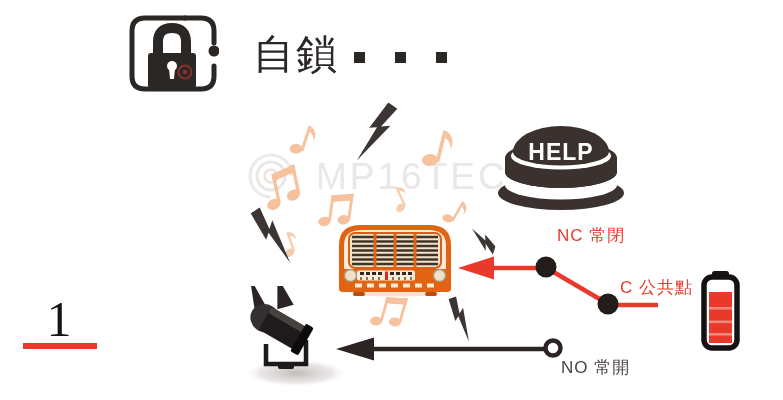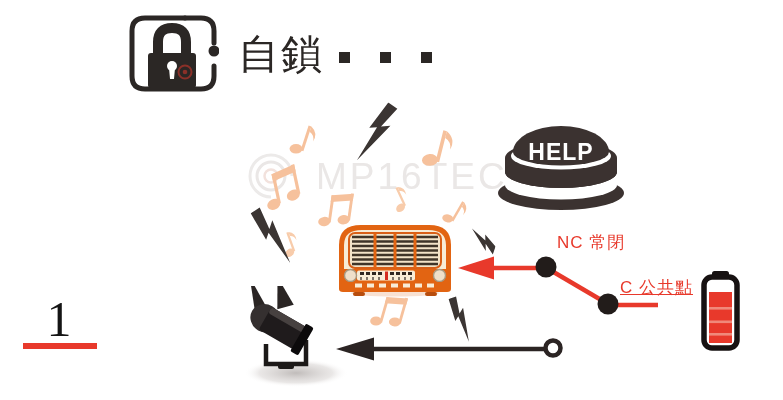--- a/index.html
+++ b/index.html
@@ -4,32 +4,32 @@
 <style>
   html,body{margin:0;padding:0;background:#fff;}
   #canvas{
     position:relative;width:783px;height:400px;background:#fff;overflow:hidden;
     font-family:"Liberation Sans","DejaVu Sans",sans-serif;
   }
   .abs{position:absolute;}
 
   
   #title-row{left:238px;top:26px;height:56px;display:flex;align-items:center;color:#2b2725;}
-  .title-part{font-size:41px;font-weight:400;letter-spacing:2px;line-height:1;}
+  .title-part{font-size:41px;font-weight:400;letter-spacing:2px;line-height:1;margin-left:15px;}
   .sq{width:11px;height:11px;background:#2b2725;display:inline-block;margin:6px 15px 0 15px;}
 
   
   #wm-text{left:316px;top:156px;font-size:37px;letter-spacing:3px;color:#eae7e6;font-weight:400;}
 
   
   .lbl{font-size:17px;letter-spacing:1px;white-space:nowrap;}
   .lbl-red{color:#e8392b;}
   .lbl-dark{color:#4a4442;}
-  #nc-label{left:557px;top:231px;}
-  #c-label{left:620px;top:276px;text-decoration:underline;}
+  #nc-label{left:557px;top:224px;}
+  #c-label{left:620px;top:276px;}
   #no-label{left:561px;top:356px;}
 
   
   #step-num{left:38px;top:294px;width:42px;text-align:center;font-family:"Liberation Serif","DejaVu Serif",serif;
             font-size:50px;color:#141414;line-height:1;}
   #step-bar{left:23px;top:343px;width:74px;height:6px;background:#e8392b;}
 
   svg{display:block;}
 </style>
 </head>
@@ -246,17 +246,18 @@
     <line x1="608" y1="305" x2="658" y2="305" stroke="#e8392b" stroke-width="4.5"></line>
     <circle cx="546" cy="267" r="10.5" fill="#221c1a"></circle>
     <circle cx="608" cy="304" r="10.5" fill="#221c1a"></circle>
     <line x1="370" y1="349" x2="544" y2="349" stroke="#2b2423" stroke-width="4.5"></line>
     <polygon points="336,349 374,337.5 374,360.5" fill="#2b2423"></polygon>
     <circle cx="553" cy="348" r="7.5" fill="#ffffff" stroke="#2b2423" stroke-width="4.5"></circle>
   </svg>
 
   <div class="abs lbl lbl-red" id="nc-label">NC 常閉</div>
   <div class="abs lbl lbl-red" id="c-label">C 公共點</div>
+  <div class="abs lbl lbl-dark" id="no-label">NO 常開</div>
 
   <div class="abs" id="step-num">1</div>
   <div class="abs" id="step-bar"></div>
 
 </div>
 
 </body></html>

